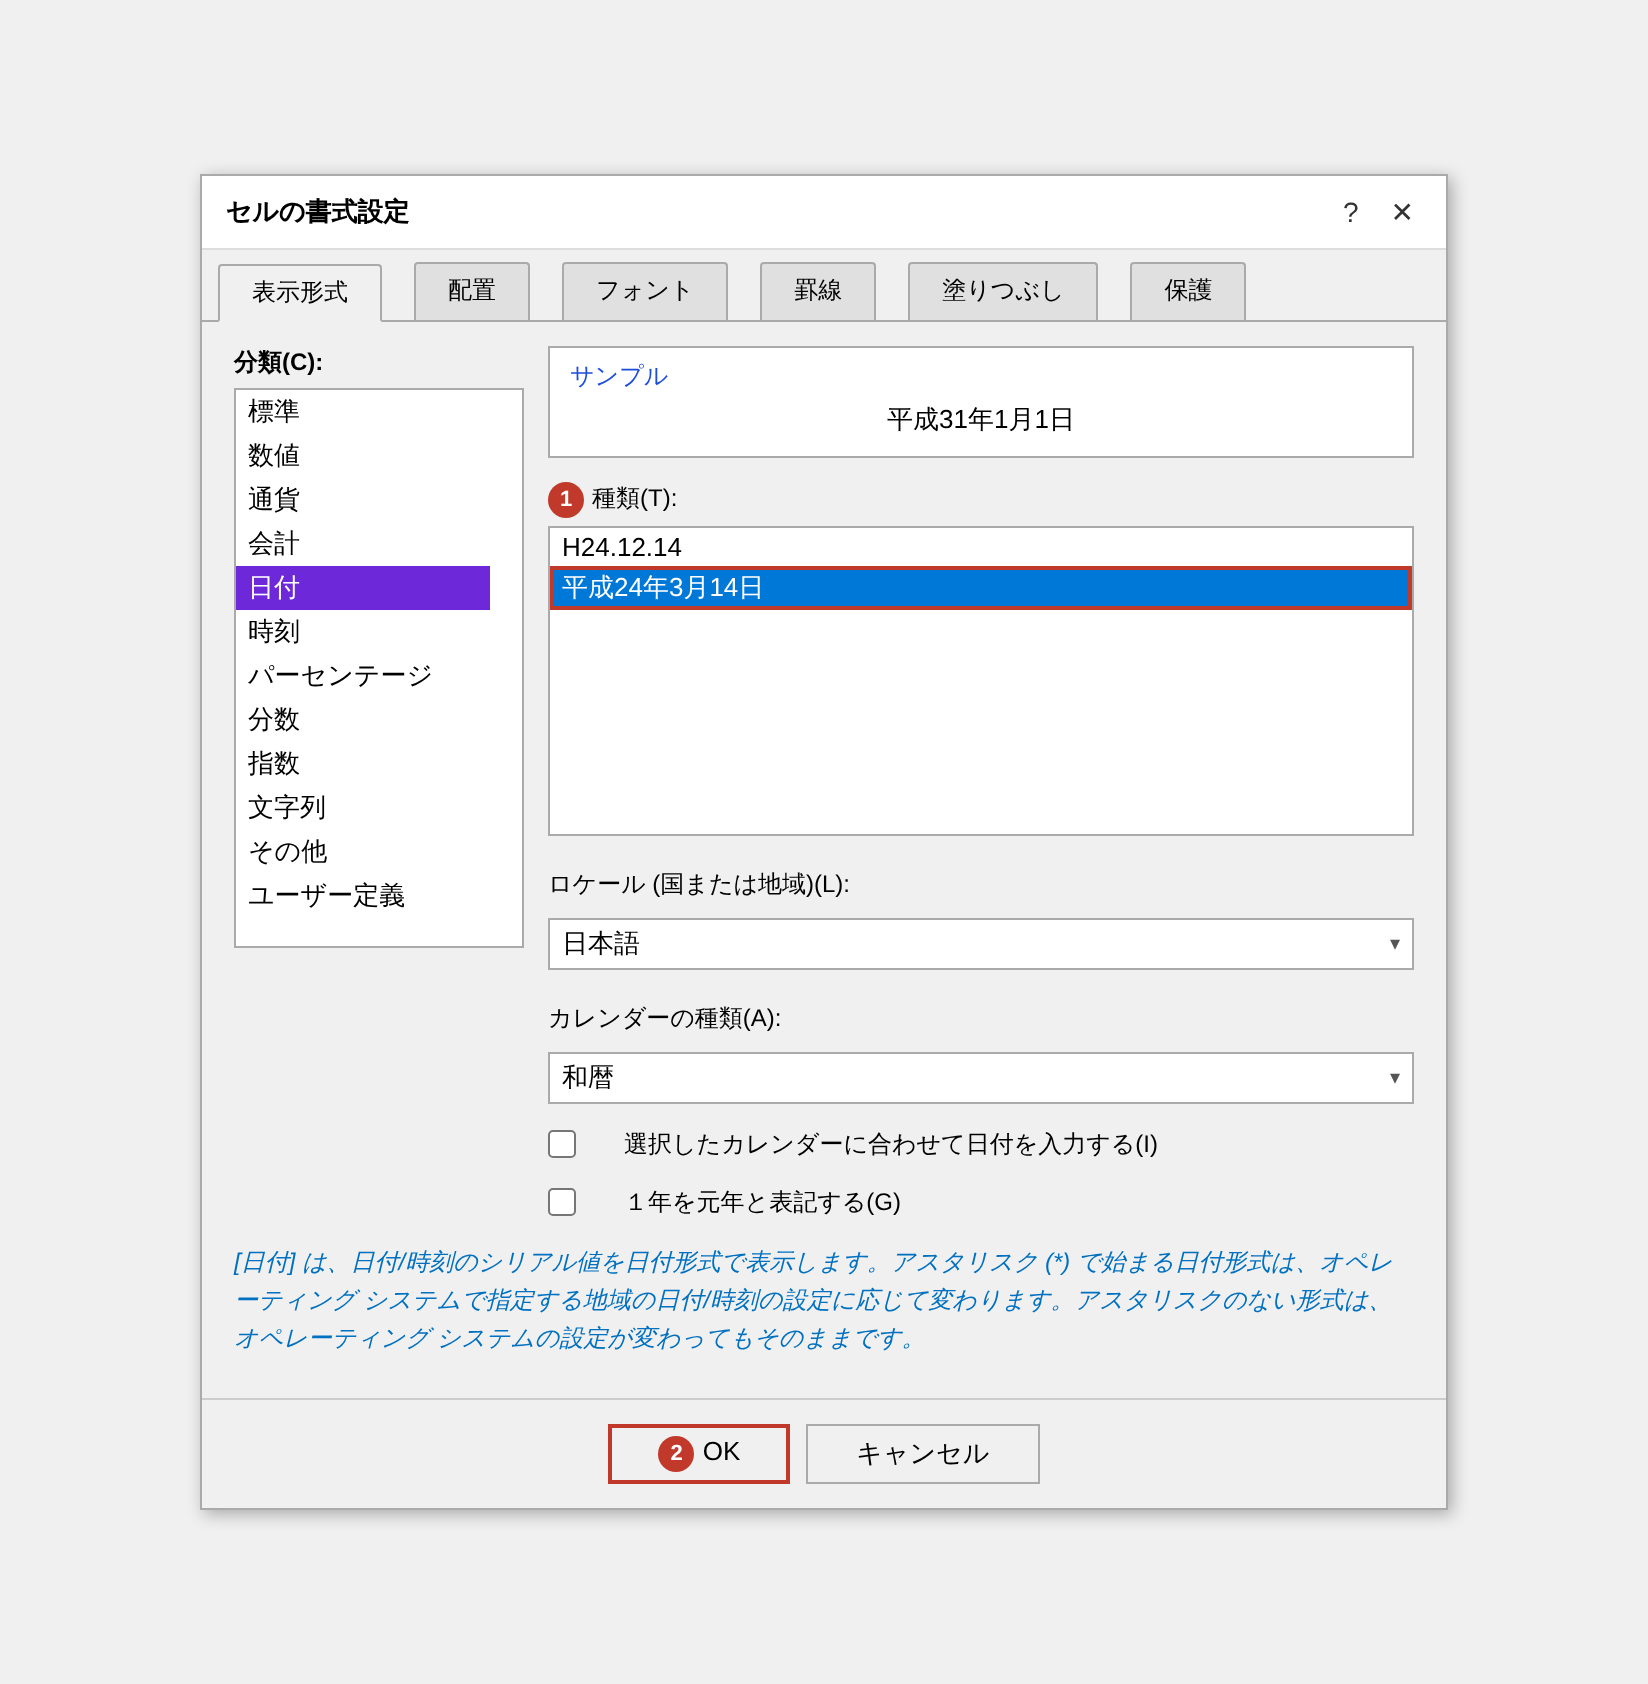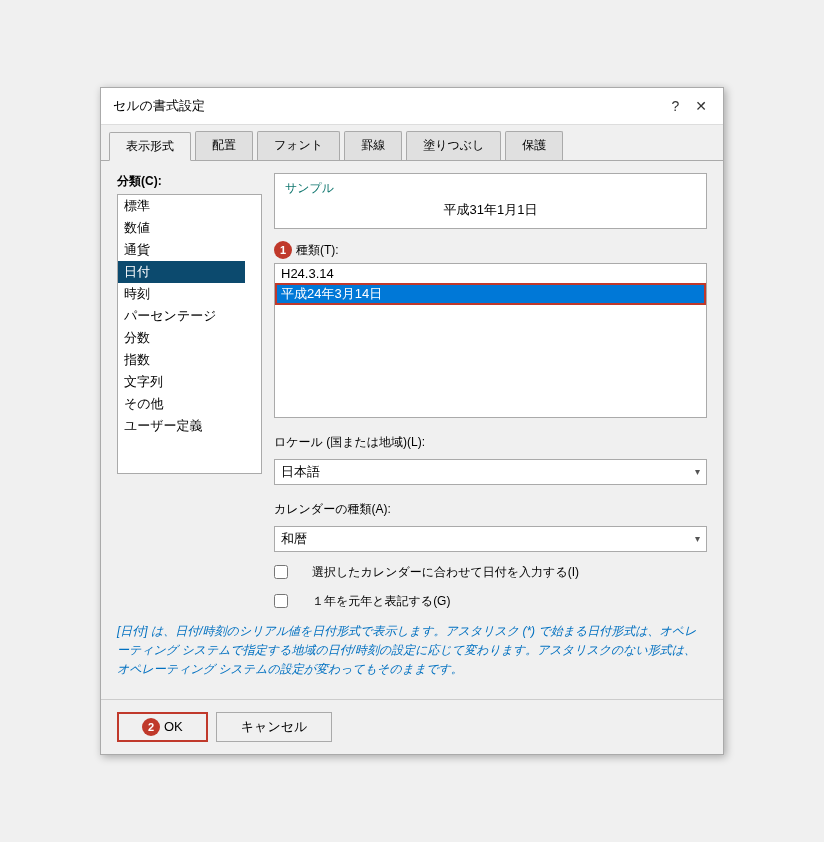--- a/index.html
+++ b/index.html
@@ -21,41 +21,41 @@
     .title-bar {
       background: #fff;
       padding: 8px 12px;
       display: flex;
       justify-content: space-between;
       align-items: center;
       border-bottom: 1px solid #ddd;
     }
     .title-text {
       font-size: 13px;
-      font-weight: normal;
+      font-weight: bold;
     }
     .title-icons {
       display: flex;
       gap: 8px;
       align-items: center;
     }
     .title-icon-btn {
       background: none;
       border: none;
       cursor: pointer;
       font-size: 14px;
       color: #333;
       padding: 2px 4px;
     }
     .tabs {
       display: flex;
       background: #f0f0f0;
       border-bottom: 1px solid #aaa;
       padding: 6px 8px 0 8px;
-      gap: 4px;
+      gap: 16px;
     }
     .tab {
       padding: 5px 16px;
       border: 1px solid #aaa;
       background: #e0e0e0;
       cursor: pointer;
       font-size: 12px;
       border-bottom: none;
       border-radius: 2px 2px 0 0;
     }
@@ -91,38 +91,38 @@
       overflow-y: auto;
       position: relative;
     }
     .listbox-item {
       padding: 2px 6px;
       cursor: pointer;
       font-size: 13px;
       white-space: nowrap;
     }
     .listbox-item.selected {
-      background: #0c4a6e;
+      background: #6d28d9;
       color: #fff;
     }
     .right-panel {
       flex: 1;
       display: flex;
       flex-direction: column;
       gap: 8px;
     }
     .sample-box {
       border: 1px solid #aaa;
       background: #fff;
       padding: 6px 10px;
       min-height: 56px;
     }
     .sample-label {
       font-size: 12px;
-      color: #0f766e;
+      color: #1d4ed8;
       margin-bottom: 4px;
     }
     .sample-value {
       font-size: 13px;
       text-align: center;
     }
     .field-label {
       font-size: 12px;
       margin-top: 4px;
       margin-bottom: 4px;
@@ -181,21 +181,21 @@
     }
     .description {
       margin-top: 12px;
       font-size: 12px;
       color: #0070c0;
       line-height: 1.6;
       font-style: italic;
     }
     .footer {
       display: flex;
-      justify-content: flex-start;
+      justify-content: center;
       gap: 8px;
       padding: 12px 16px;
       border-top: 1px solid #ccc;
       background: #f0f0f0;
       margin-top: 8px;
     }
     .btn {
       padding: 5px 24px;
       border: 1px solid #aaa;
       background: #f0f0f0;
@@ -249,20 +249,21 @@
   <div class="content">
     <div class="main-area">
 
       <div class="left-panel">
         <div class="section-label">分類(C):</div>
         <div class="listbox">
           <div class="listbox-inner">
             <div class="listbox-item">標準</div>
             <div class="listbox-item">数値</div>
             <div class="listbox-item">通貨</div>
+            <div class="listbox-item">会計</div>
             <div class="listbox-item selected">日付</div>
             <div class="listbox-item">時刻</div>
             <div class="listbox-item">パーセンテージ</div>
             <div class="listbox-item">分数</div>
             <div class="listbox-item">指数</div>
             <div class="listbox-item">文字列</div>
             <div class="listbox-item">その他</div>
             <div class="listbox-item">ユーザー定義</div>
           </div>
         </div>
@@ -273,21 +274,21 @@
         <div class="sample-box">
           <div class="sample-label">サンプル</div>
           <div class="sample-value">平成31年1月1日</div>
         </div>
 
         <div>
           <div class="field-label">
             <span class="badge">1</span><span>種類(T):</span>
           </div>
           <div class="type-listbox">
-            <div class="type-item">H24.3.14</div>
+            <div class="type-item">H24.12.14</div>
             <div class="type-item selected">平成24年3月14日</div>
           </div>
         </div>
 
         <div class="dropdown-row">
           <div class="field-label">ロケール (国または地域)(L):</div>
           <div class="dropdown">
             <span>日本語</span>
             <span class="dropdown-arrow">▾</span>
           </div>

